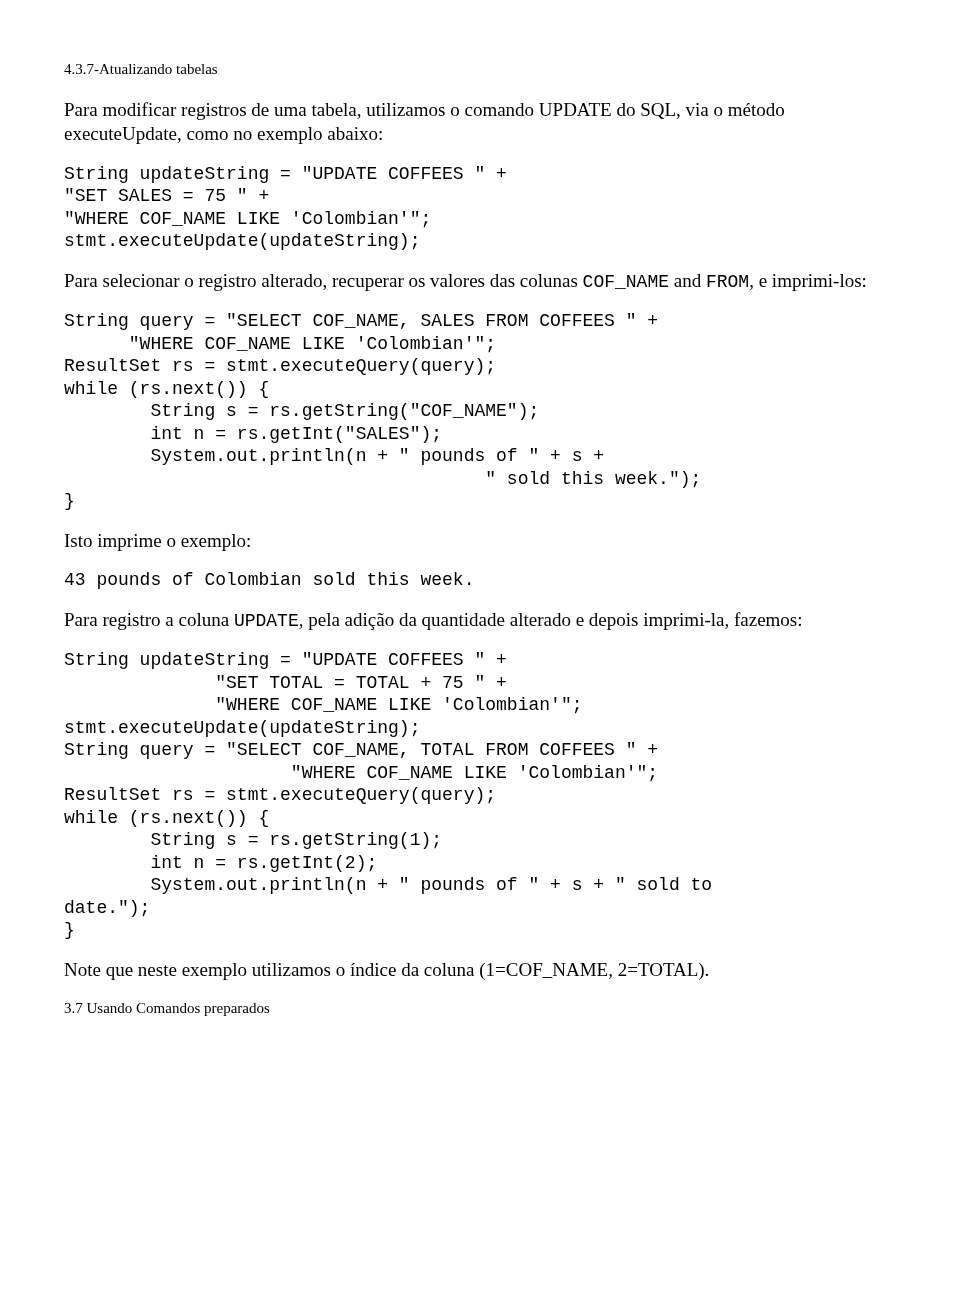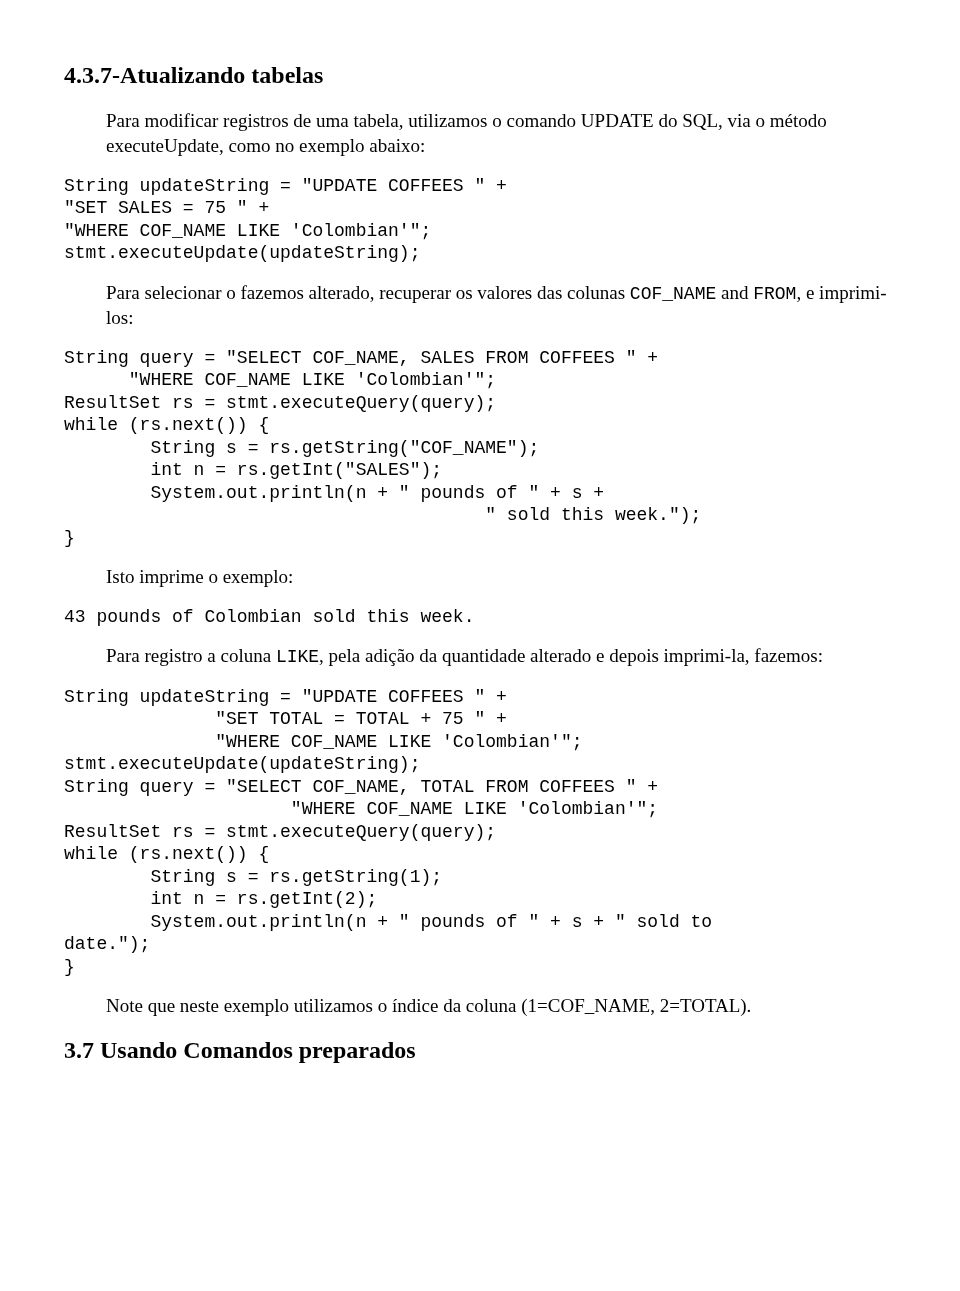--- a/index.html
+++ b/index.html
@@ -7,28 +7,27 @@
       font-size: 19px;
       line-height: 1.3;
       color: #000;
       background: #fff;
       margin: 0;
       padding: 60px 64px 60px 64px;
       width: 960px;
       box-sizing: border-box;
     }
     .heading {
-      font-weight: bold;
-      font-size: 24px;
+      font-weight: normal;
+      font-size: 15px;
       margin-bottom: 18px;
     }
     .para {
       font-size: 19px;
       margin-bottom: 16px;
-      margin-left: 42px;
     }
     .code {
       font-family: "Courier New", Courier, monospace;
       font-size: 18px;
       white-space: pre;
       margin-bottom: 16px;
       line-height: 1.25;
     }
     .mono-inline {
       font-family: "Courier New", Courier, monospace;
@@ -41,39 +40,39 @@
 <div class="heading">4.3.7-Atualizando tabelas</div>
 
 <div class="para">Para modificar registros de uma tabela, utilizamos o comando UPDATE  do SQL, via o método executeUpdate, como no exemplo abaixo:</div>
 
 <div class="code">String updateString = "UPDATE COFFEES " + 
 "SET SALES = 75 " + 
 "WHERE COF_NAME LIKE 'Colombian'";
 stmt.executeUpdate(updateString);</div>
 
 <div class="para">
-  <span>Para selecionar o fazemos alterado, recuperar os valores das colunas </span><span class="mono-inline">COF_NAME</span><span> and </span><span class="mono-inline">FROM</span><span>, e imprimi-los:</span>
+  <span>Para selecionar o registro alterado, recuperar os valores das colunas </span><span class="mono-inline">COF_NAME</span><span> and </span><span class="mono-inline">FROM</span><span>, e imprimi-los:</span>
 </div>
 
 <div class="code">String query = "SELECT COF_NAME, SALES FROM COFFEES " + 
       "WHERE COF_NAME LIKE 'Colombian'";
 ResultSet rs = stmt.executeQuery(query);
 while (rs.next()) {
         String s = rs.getString("COF_NAME");
         int n = rs.getInt("SALES");
         System.out.println(n + " pounds of " + s +
                                        " sold this week.");
 }</div>
 
 <div class="para">Isto imprime o exemplo:</div>
 
 <div class="code">43 pounds of Colombian sold this week.</div>
 
 <div class="para">
-  <span>Para registro a coluna </span><span class="mono-inline">LIKE</span><span>, pela adição da quantidade alterado e depois imprimi-la, fazemos:</span>
+  <span>Para registro a coluna </span><span class="mono-inline">UPDATE</span><span>, pela adição da quantidade alterado e depois imprimi-la, fazemos:</span>
 </div>
 
 <div class="code">String updateString = "UPDATE COFFEES " + 
               "SET TOTAL = TOTAL + 75 " +
               "WHERE COF_NAME LIKE 'Colombian'";
 stmt.executeUpdate(updateString);
 String query = "SELECT COF_NAME, TOTAL FROM COFFEES " +
                      "WHERE COF_NAME LIKE 'Colombian'";
 ResultSet rs = stmt.executeQuery(query);
 while (rs.next()) {

